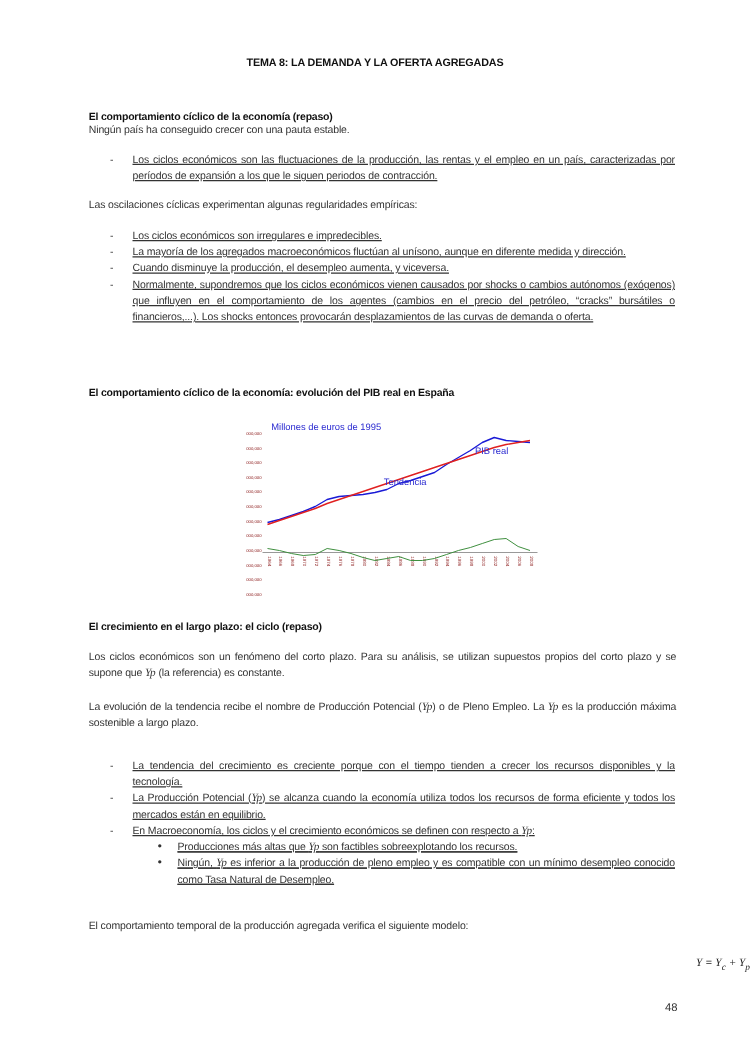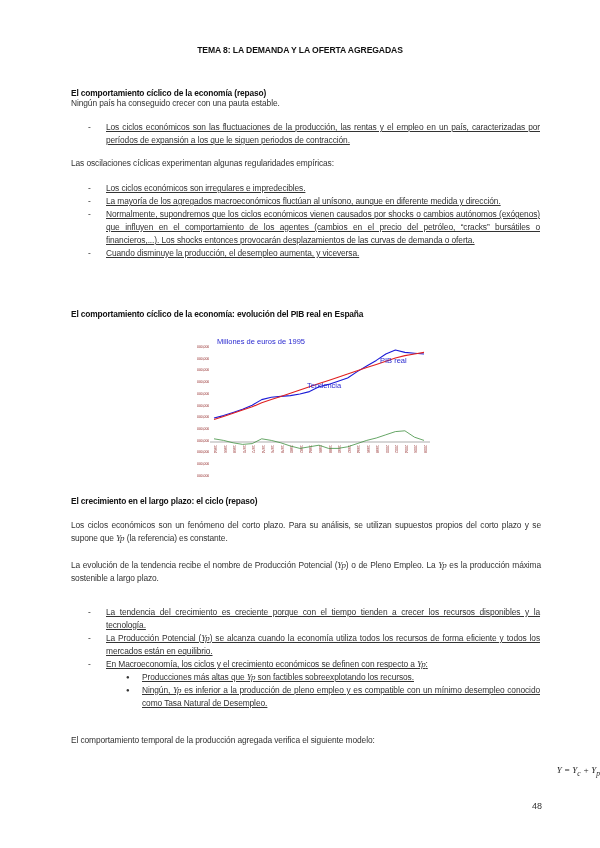--- a/index.html
+++ b/index.html
@@ -36,22 +36,22 @@
 
   <ul class="dash" style="top:119px;">
     <li>Los ciclos económicos son las fluctuaciones de la producción, las rentas y el empleo en un país, caracterizadas por períodos de expansión a los que le siguen periodos de contracción.</li>
   </ul>
 
   <div class="p" style="top:155px;">Las oscilaciones cíclicas experimentan algunas regularidades empíricas:</div>
 
   <ul class="dash" style="top:180px;">
     <li>Los ciclos económicos son irregulares e impredecibles.</li>
     <li>La mayoría de los agregados macroeconómicos fluctúan al unísono, aunque en diferente medida y dirección.</li>
+    <li>Cuando disminuye la producción, el desempleo aumenta, y viceversa.</li>
     <li>Normalmente, supondremos que los ciclos económicos vienen causados por shocks o cambios autónomos (exógenos) que influyen en el comportamiento de los agentes (cambios en el precio del petróleo, “cracks” bursátiles o financieros,...). Los shocks entonces provocarán desplazamientos de las curvas de demanda o oferta.</li>
-    <li>Cuando disminuye la producción, el desempleo aumenta, y viceversa.</li>
   </ul>
 
   <div class="h" style="top:307px;">El comportamiento cíclico de la economía: evolución del PIB real en España</div>
 
   <div class="chart">
     <svg id="chart-svg" width="245" height="145" viewBox="0 0 245 145">
         <text x="2" y="16" font-size="3.4" fill="#8b1a1a" font-family="Liberation Sans, sans-serif">000,000</text>
         <text x="2" y="27.7" font-size="3.4" fill="#8b1a1a" font-family="Liberation Sans, sans-serif">000,000</text>
         <text x="2" y="39.4" font-size="3.4" fill="#8b1a1a" font-family="Liberation Sans, sans-serif">000,000</text>
         <text x="2" y="51.099999999999994" font-size="3.4" fill="#8b1a1a" font-family="Liberation Sans, sans-serif">000,000</text>

